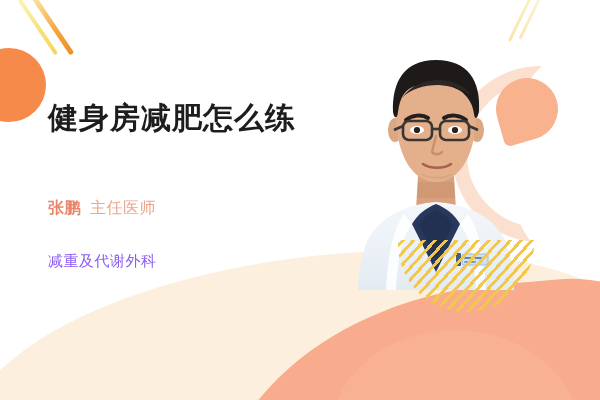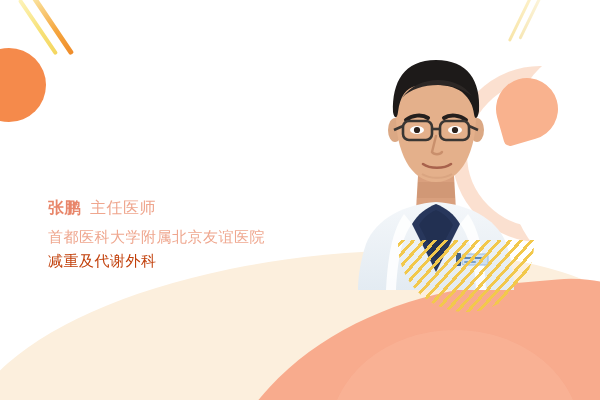--- a/index.html
+++ b/index.html
@@ -187,21 +187,21 @@
     font-size: 15px;
     color: #efa78f;
     letter-spacing: .5px;
     white-space: nowrap;
   }
   #department {
     position: absolute;
     left: 48px;
     top: 252px;
     font-size: 15px;
-    color: #c2410c;
+    color: #8b5cf6;
     letter-spacing: .5px;
     white-space: nowrap;
   }
 </style>
 </head>
 <body>
 
 <div id="card">
 
   <div class="shape" id="wave-cream"></div>
@@ -275,21 +275,21 @@
       <path d="M84 78 L80 94 C82 97 88 97 90 94" stroke="#c98f6c" stroke-width="2.4" fill="none" stroke-linecap="round"></path>
 
       <path d="M71 106 C78 111 92 111 99 106" stroke="#a8624c" stroke-width="2.6" fill="none" stroke-linecap="round"></path>
 
       <path d="M70 116 C78 121 92 121 100 116" stroke="#d09a77" stroke-width="2" fill="none" opacity=".5"></path>
     </g>
   </svg>
 
   <div class="shape" id="half-disc-stripes"></div>
 
+  <div id="title">健身房减肥怎么练</div>
 
   <div id="doctor-line">
     <span id="doctor-name">张鹏</span><span id="doctor-title">主任医师</span>
   </div>
 
-  <div id="hospital">首都医科大学附属北京友谊医院</div>
   <div id="department">减重及代谢外科</div>
 
 </div>
 
 </body></html>

